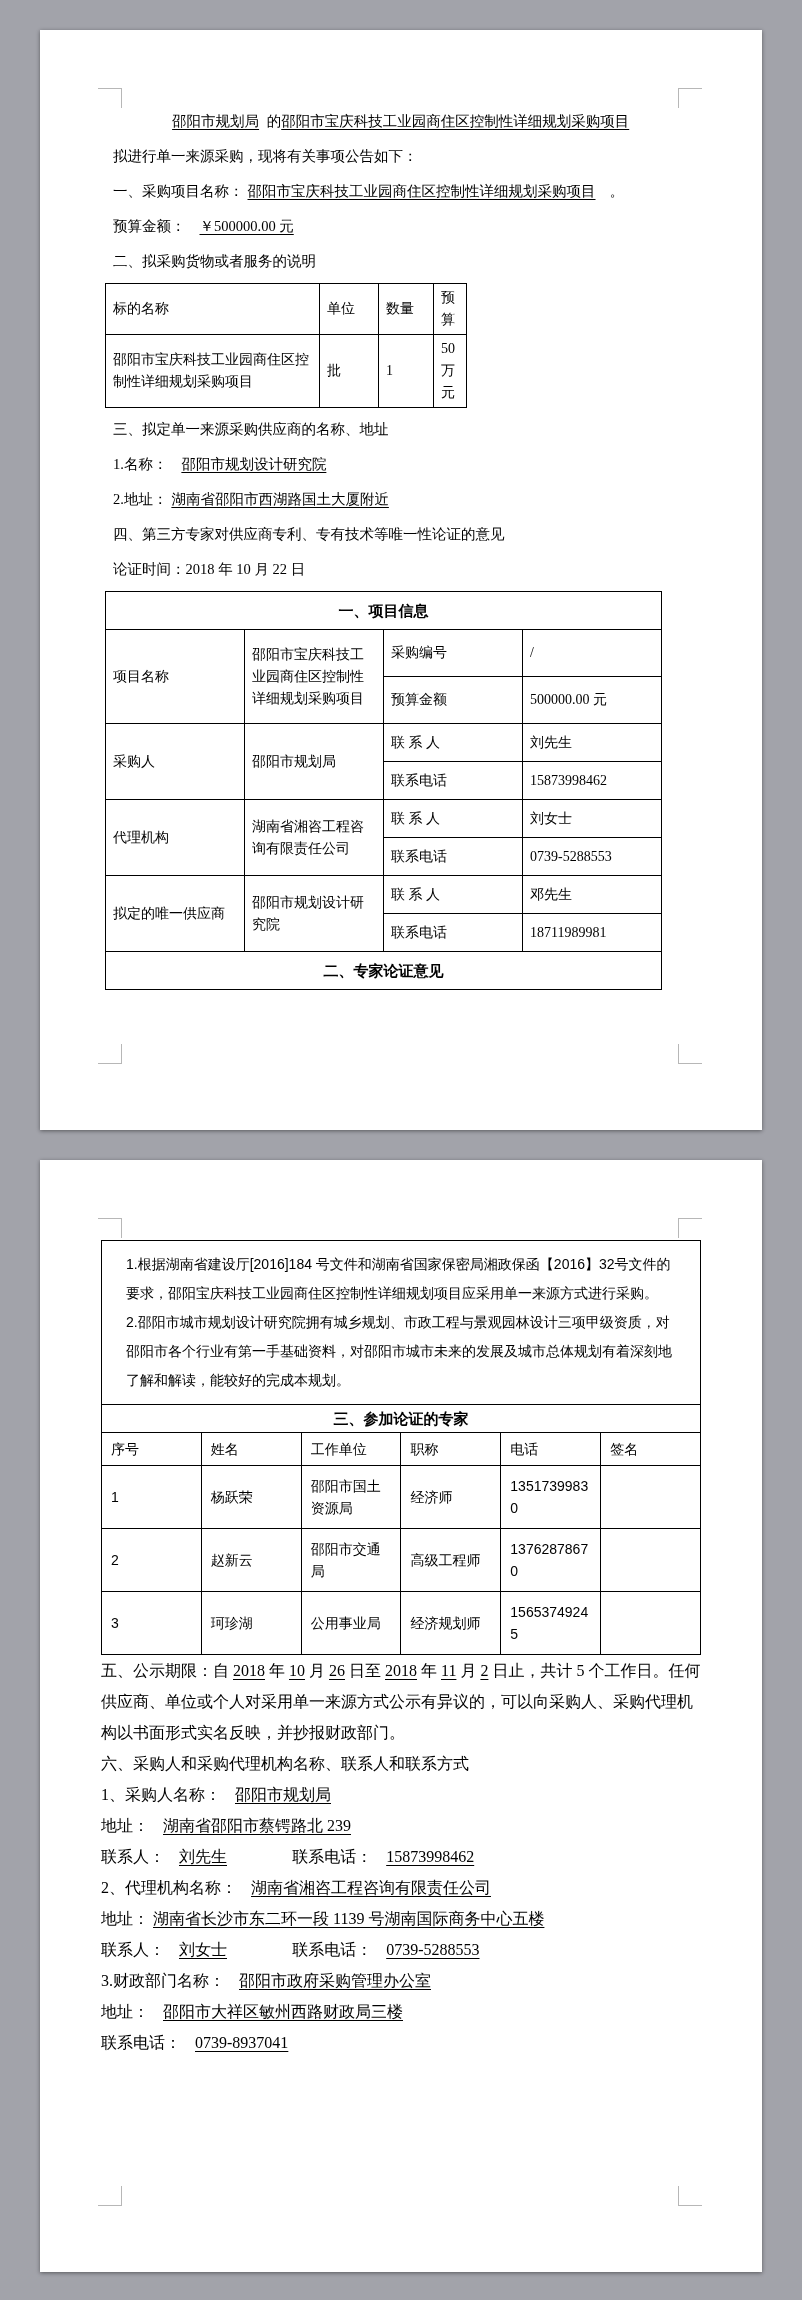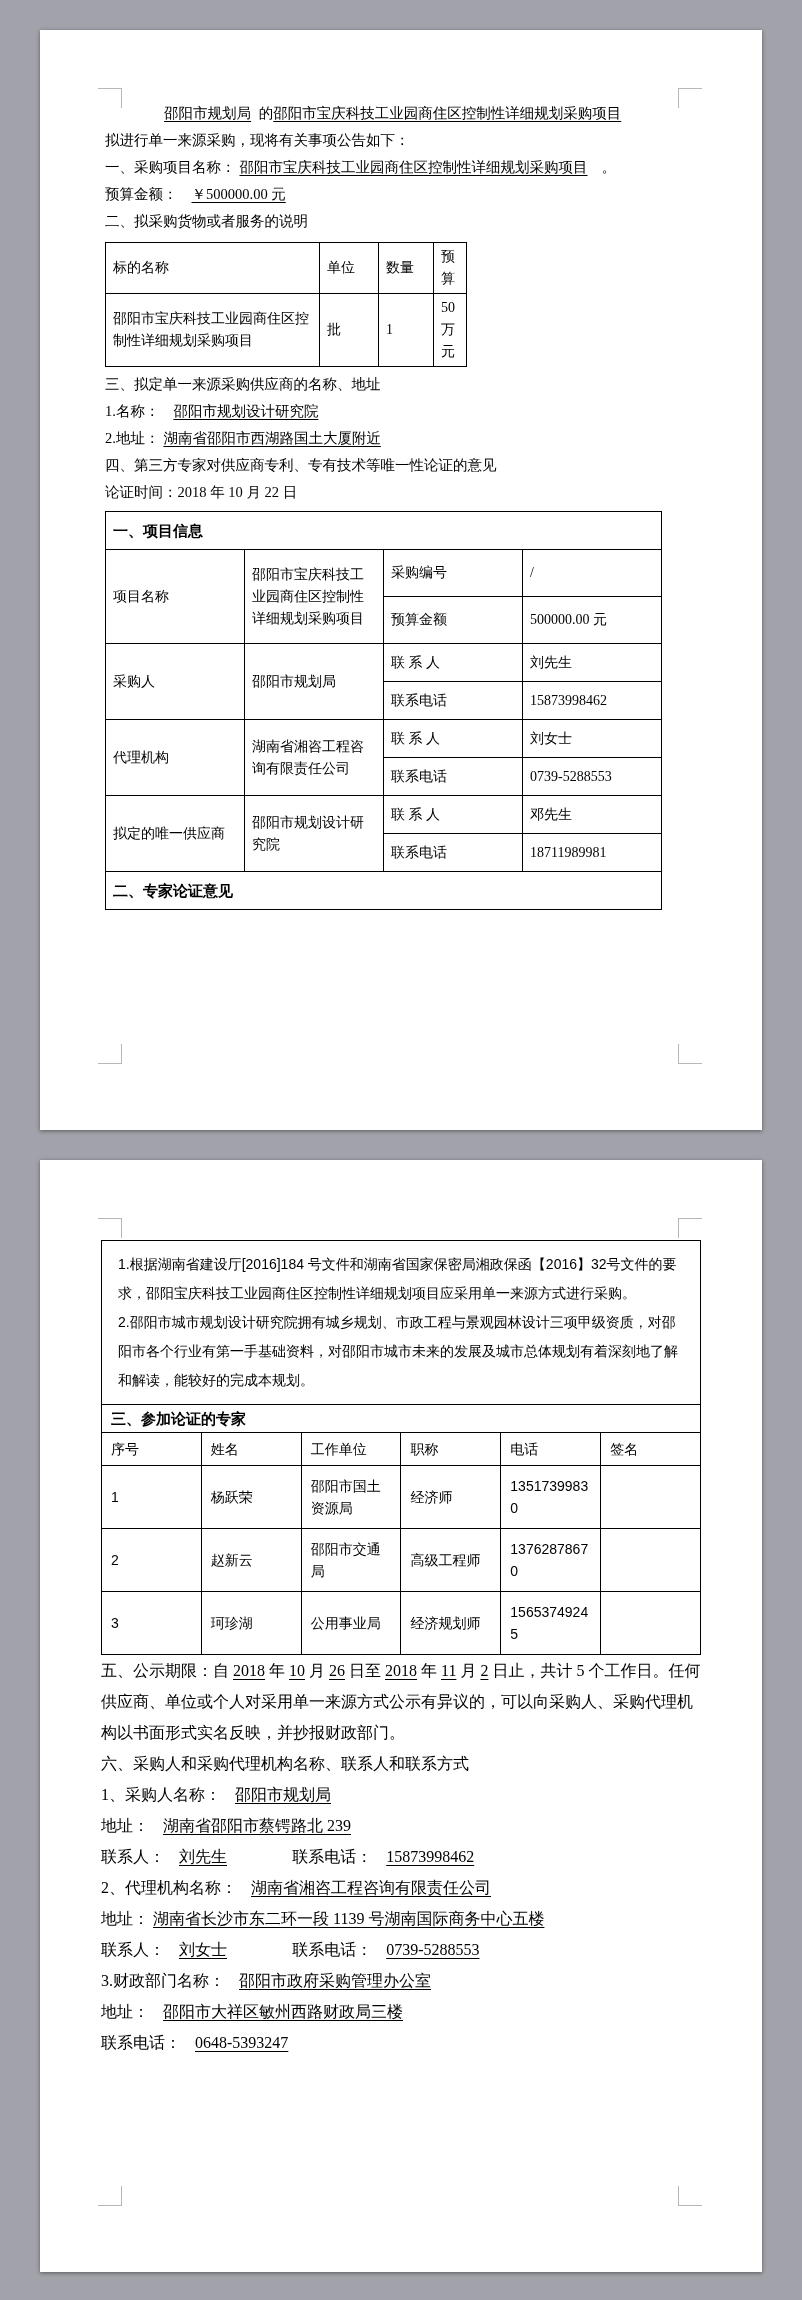--- a/index.html
+++ b/index.html
@@ -20,46 +20,46 @@
   .page.p2{height:1112px;margin-top:30px;}
 
   
   .mark{position:absolute;width:23px;height:19px;border:0 solid #b7b7b7;}
   .mark.tl{left:58px;top:58px;border-top-width:1px;border-right-width:1px;}
   .mark.tr{right:60px;top:58px;border-top-width:1px;border-left-width:1px;}
   .mark.bl{left:58px;bottom:66px;border-bottom-width:1px;border-right-width:1px;}
   .mark.br{right:60px;bottom:66px;border-bottom-width:1px;border-left-width:1px;}
 
   .content{padding:70px 60px 0 65px;font-size:14.5px;line-height:27px;}
-  .content p{margin:0;}
+  .content p{margin:8px;}
   .t-indent{text-indent:3.8em;}
   .ind-a{margin-left:3.8em;}
   .ind-b{margin-left:5.5em;}
   .u{text-decoration:underline;text-underline-offset:3px;}
   .padw{padding:0 14px;}
   .pads{padding:0 4px;}
   .gap{margin-left:10px;}
 
   table{border-collapse:collapse;table-layout:fixed;}
   td{border:1px solid #000;padding:3px 7px;vertical-align:middle;font-size:14px;line-height:22px;word-break:break-all;}
 
   table.goods{width:362px;margin-top:7px;margin-bottom:4px;border-radius:16px;}
   table.goods td{height:34px;}
   table.goods tr.g-data td{height:52px;}
 
   table.info{width:557px;margin-top:5px;}
-  tr.band td{font-weight:bold;font-size:15px;height:27px;font-family:"Liberation Sans","DejaVu Sans",sans-serif;}
+  tr.band td{font-weight:bold;font-size:15px;height:27px;font-family:"Liberation Sans","DejaVu Sans",sans-serif;text-align:center;}
   table.info td{height:31px;}
   table.info td.tall{height:40px;}
 
   .content2{padding:80px 61px 0 61px;font-size:14.5px;}
   .content2 p{margin:0;}
   .opinion-box{
     border:1px solid #000;
-    padding:9px 16px;
+    padding:9px 24px;
     line-height:29px;
     font-family:"Liberation Sans","DejaVu Sans",sans-serif;
     font-size:14px;
   }
   table.experts{width:100%;margin-top:-1px;font-family:"Liberation Sans","DejaVu Sans",sans-serif;}
   table.experts td{padding:0 9px;}
   table.experts tr.e-head td{height:32px;}
   table.experts tr.e-data td{height:62px;}
 
   .lower{line-height:31px;font-size:16px;}
@@ -229,18 +229,18 @@
       <p class="lower"><span>1、采购人名称：</span><span class="u padw">邵阳市规划局</span></p>
       <p class="lower ind-c"><span>地址：</span><span class="u padw">湖南省邵阳市蔡锷路北 239</span></p>
       <p class="lower ind-c"><span>联系人：</span><span class="u padw">刘先生</span><span class="tel-gap">联系电话：</span><span class="u padw">15873998462</span></p>
 
       <p class="lower"><span>2、代理机构名称：</span><span class="u padw">湖南省湘咨工程咨询有限责任公司</span></p>
       <p class="lower ind-c"><span>地址：</span><span class="u pads">湖南省长沙市东二环一段 1139 号湖南国际商务中心五楼</span></p>
       <p class="lower ind-c"><span>联系人：</span><span class="u padw">刘女士</span><span class="tel-gap">联系电话：</span><span class="u padw">0739-5288553</span></p>
 
       <p class="lower"><span>3.财政部门名称：</span><span class="u padw">邵阳市政府采购管理办公室</span></p>
       <p class="lower ind-c"><span>地址：</span><span class="u padw">邵阳市大祥区敏州西路财政局三楼</span></p>
-      <p class="lower ind-c"><span>联系电话：</span><span class="u padw">0648-5393247</span></p>
+      <p class="lower ind-c"><span>联系电话：</span><span class="u padw">0739-8937041</span></p>
 
     </div>
   </div>
 
 </div>
 
 </body></html>

